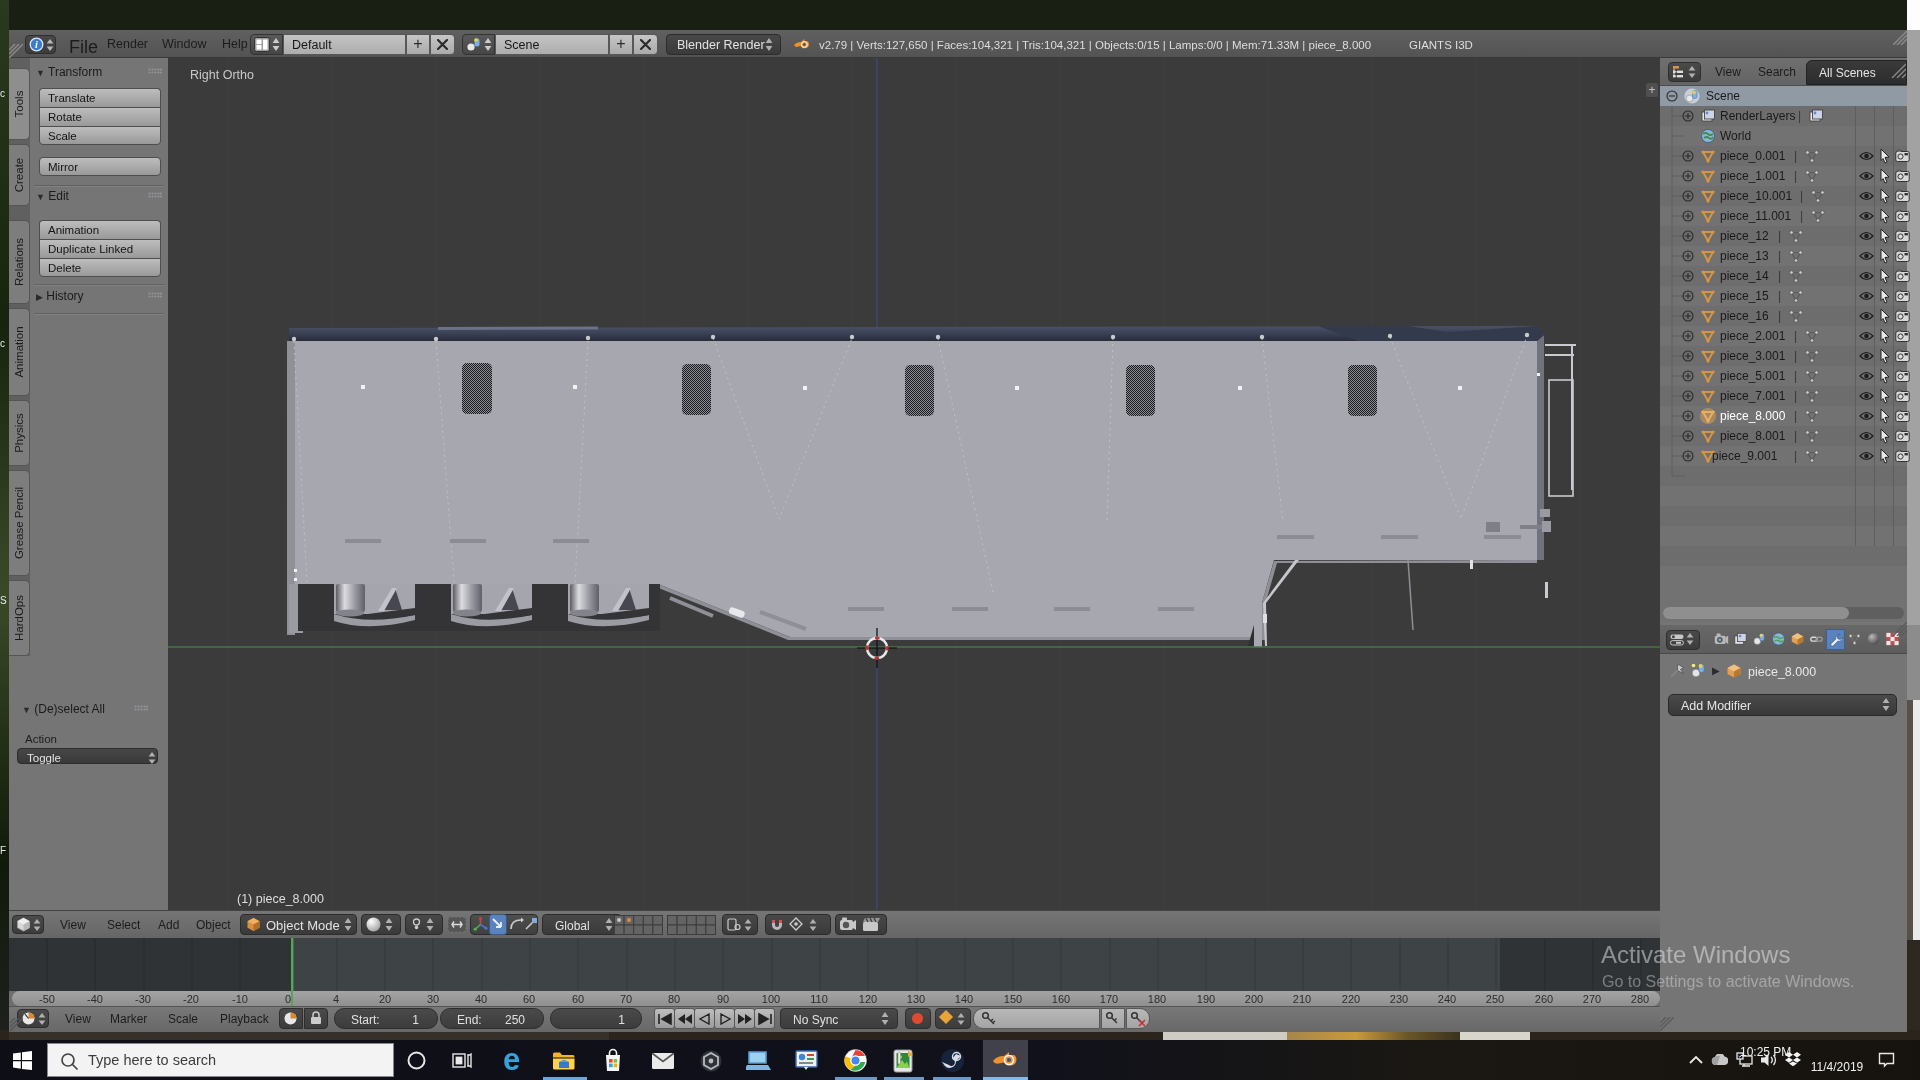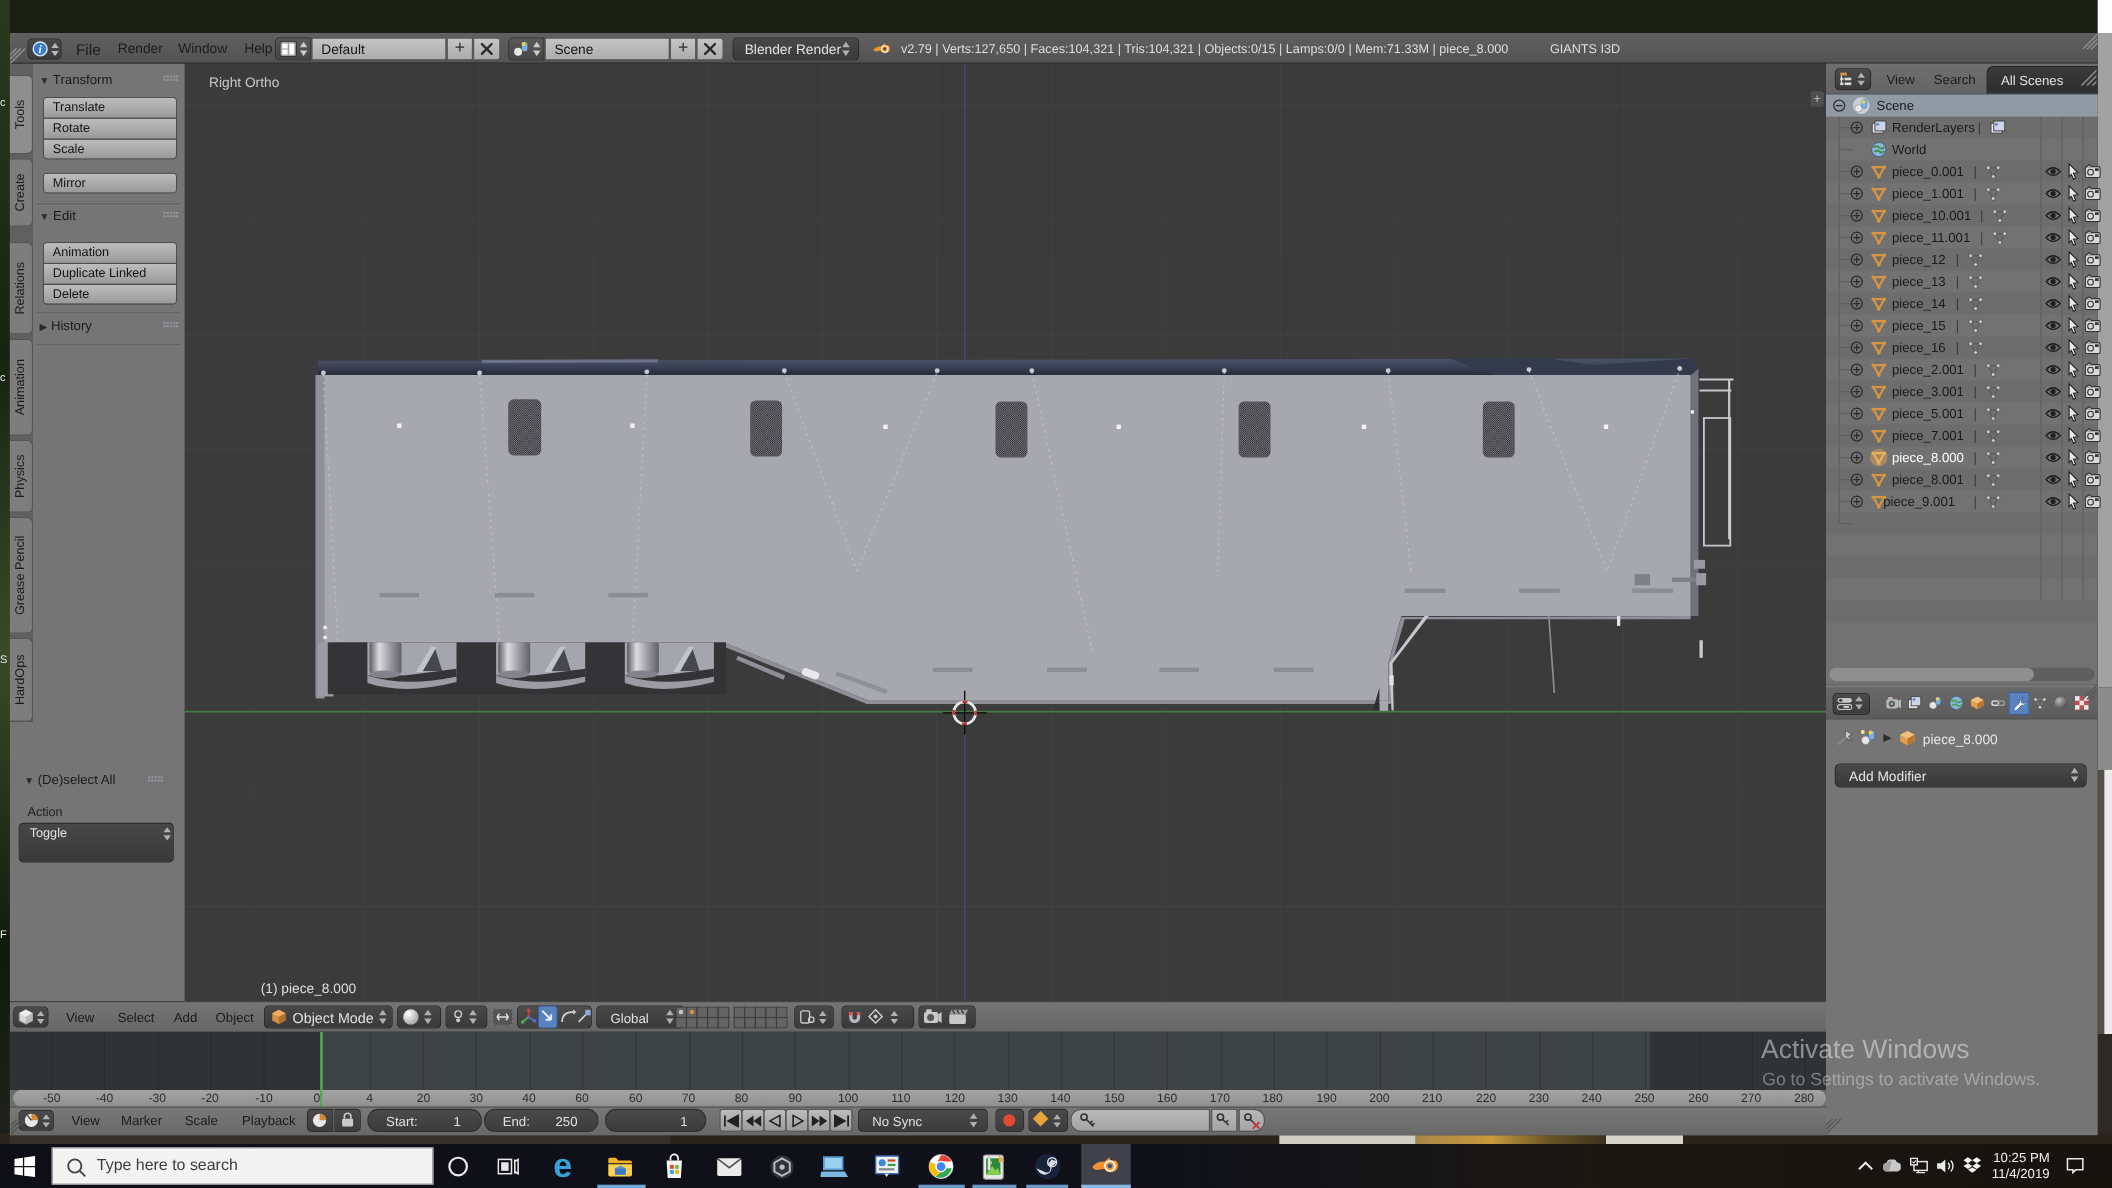--- a/index.html
+++ b/index.html
@@ -65,21 +65,21 @@
   <div id="infobar" class="abs">
     <div class="t" style="left:16px;top:5px;width:31px;height:19px;background:linear-gradient(180deg,#484848,#3c3c3c);border:1px solid #2e2e2e;border-radius:4px"></div>
     <svg class="abs" style="left:20px;top:7px" width="15" height="15" viewBox="0 0 15 15">
         <circle cx="7.5" cy="7.5" r="6.3" fill="#3a7ccc" stroke="#d8e8f8" stroke-width="1.3"></circle>
         <text x="7.5" y="11.4" font-size="10.5" font-weight="bold" font-style="italic" fill="#fff" text-anchor="middle" font-family="Liberation Serif">i</text>
       </svg>
     <svg class="abs" style="left:37px;top:9px" width="8" height="12" viewBox="0 0 8 12">
         <path d="M4 0 L7.4 4.6 H0.6 Z" fill="#b8b8b8"></path>
         <path d="M4 12 L7.4 7.4 H0.6 Z" fill="#b8b8b8"></path>
       </svg>
-    <div class="t" style="left:60px;top:7px;font-size:14px;color:#1c1c1c">File</div>
+    <div class="t" style="left:60px;top:7px;font-size:18px;color:#1c1c1c">File</div>
     <div class="t" style="left:98px;top:7px;font-size:12.5px;color:#1c1c1c">Render</div>
     <div class="t" style="left:153px;top:7px;font-size:12.5px;color:#1c1c1c">Window</div>
     <div class="t" style="left:213px;top:7px;font-size:12.5px;color:#1c1c1c">Help</div>
 
     <div class="t" style="left:241px;top:4px;width:33px;height:21px;background:linear-gradient(180deg,#5a5a5a,#464646);border:1px solid #333;border-radius:4px 0 0 4px"></div>
     <svg class="abs" style="left:245px;top:7px" width="16" height="15" viewBox="0 0 16 15">
         <rect x="0.5" y="0.5" width="15" height="14" rx="2" fill="#9e9e9e" stroke="#333"></rect>
         <rect x="2.5" y="2.5" width="5" height="4.6" fill="#fff"></rect>
         <rect x="2.5" y="8" width="5" height="4.6" fill="#fff"></rect>
         <rect x="9" y="2.5" width="4.5" height="10.1" fill="#fff"></rect>
@@ -219,21 +219,21 @@
               <circle cx="10.5" cy="1.5" r="1.1"></circle>
               <circle cx="13" cy="1.5" r="1.1"></circle>
               <circle cx="1.5" cy="4.5" r="1.1"></circle>
               <circle cx="4.5" cy="4.5" r="1.1"></circle>
               <circle cx="7.5" cy="4.5" r="1.1"></circle>
               <circle cx="10.5" cy="4.5" r="1.1"></circle>
               <circle cx="13" cy="4.5" r="1.1"></circle>
             </g>
           </svg></div>
       <div class="t" style="left:-5px;top:675px;font-size:11.5px;color:#1e1e1e">Action</div>
-      <div class="t" style="left:-13px;top:690px;width:141px;height:36px;background:linear-gradient(180deg,#474747,#393939);border:1px solid #2c2c2c;border-radius:4px;color:#e3e3e3;font-size:11.5px;padding:3px 0 0 9px">Toggle</div>
+      <div class="t" style="left:-13px;top:690px;width:141px;height:16px;background:linear-gradient(180deg,#474747,#393939);border:1px solid #2c2c2c;border-radius:4px;color:#e3e3e3;font-size:11.5px;padding:3px 0 0 9px">Toggle</div>
       <svg class="abs" style="left:118px;top:694px" width="8" height="12" viewBox="0 0 8 12">
           <path d="M4 0 L7.4 4.6 H0.6 Z" fill="#b0b0b0"></path>
           <path d="M4 12 L7.4 7.4 H0.6 Z" fill="#b0b0b0"></path>
         </svg>
     </div>
     <div id="vport" class="abs">
       <svg width="1492" height="852" viewBox="0 0 1492 852">
         <defs>
           <pattern id="vent" width="2" height="2" patternUnits="userSpaceOnUse">
             <rect width="2" height="2" fill="#8e8e96"></rect>
@@ -1509,19 +1509,19 @@
         <rect x="1" y="1" width="6" height="6" fill="#14141e" stroke="#e8e8e8" stroke-width="1.3"></rect>
         <path d="M2.5 4 L3.8 5.2 L5.8 2.8" stroke="#e8e8e8" stroke-width="1" fill="none"></path>
       </svg>
     <svg class="abs" style="left:1760px;top:12px" width="18" height="16" viewBox="0 0 18 16">
         <path d="M1 5.5 H4.5 L8.5 2 V14 L4.5 10.5 H1 Z" fill="#e8e8e8"></path>
         <path d="M11 5 A4.5 4.5 0 0 1 11 11 M13.5 3 A7.5 7.5 0 0 1 13.5 13" stroke="#e8e8e8" stroke-width="1.3" fill="none"></path>
       </svg>
     <svg class="abs" style="left:1784px;top:11px" width="18" height="18" viewBox="0 0 18 18">
         <path d="M5 1 L9 3.7 L5 6.4 L1 3.7 Z M13 1 L17 3.7 L13 6.4 L9 3.7 Z M5 6.4 L9 9.1 L5 11.8 L1 9.1 Z M13 6.4 L17 9.1 L13 11.8 L9 9.1 Z M5 12.5 L9 15.2 L13 12.5 L9 10.4 Z" fill="#f4f4f4"></path>
       </svg>
-    <div class="t" style="left:1812px;top:5px;width:50px;font-size:12px;color:#f0f0f0;text-align:center">10:25 PM</div>
+    <div class="t" style="left:1740px;top:5px;width:50px;font-size:12px;color:#f0f0f0;text-align:center">10:25 PM</div>
     <div class="t" style="left:1810px;top:20px;width:54px;font-size:12px;color:#f0f0f0;text-align:center">11/4/2019</div>
     <svg class="abs" style="left:1878px;top:12px" width="17" height="16" viewBox="0 0 17 16">
         <path d="M1.5 1.5 H15.5 V11.5 H9 L6.5 14 V11.5 H1.5 Z" fill="none" stroke="#e8e8e8" stroke-width="1.4"></path>
       </svg>
   </div>
 </div>
 
 </body></html>

